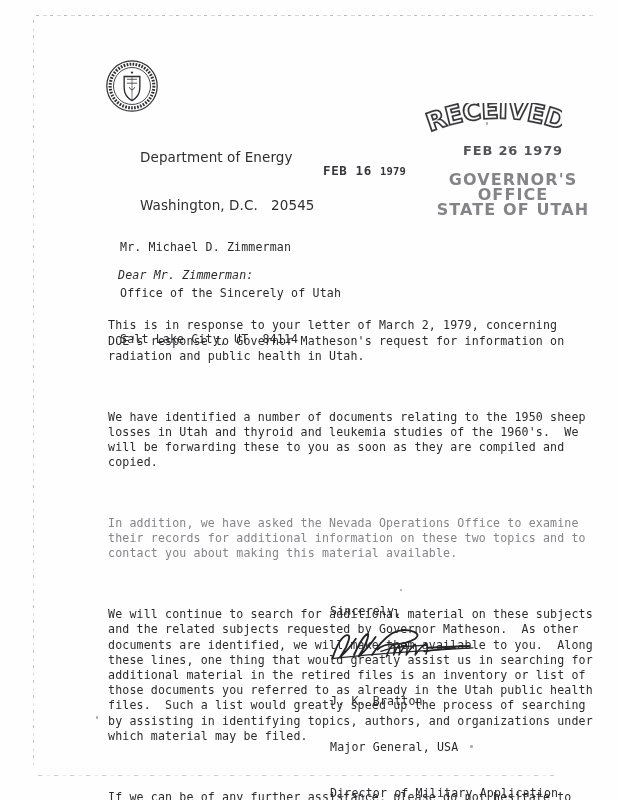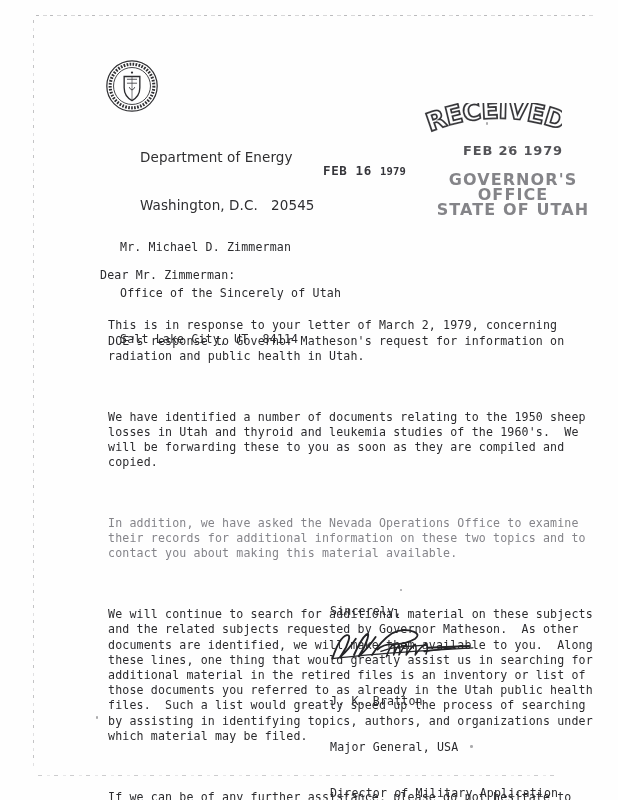--- a/index.html
+++ b/index.html
@@ -137,21 +137,21 @@
   .typed {
     position: absolute;
     font-family: "DejaVu Sans Mono", "Liberation Mono", monospace;
     font-size: 11.6px;
     line-height: 15.2px;
     color: #2b2b2e;
     letter-spacing: .15px;
     white-space: pre;
   }
   #addressee { left: 108px; top: 210px; margin-left: 12px; }
-  #salutation { left: 100px; top: 268px; }
+  #salutation { left: 118px; top: 268px; font-style: italic; }
 
   #body { left: 108px; top: 288px; }
   #body .para { margin-bottom: 15.2px; }
   #body .para:last-child { margin-bottom: 0; }
   .faded { color: #77777d; opacity: .9; }
 
   #closing {
     left: 330px;
     top: 604px;
   }

